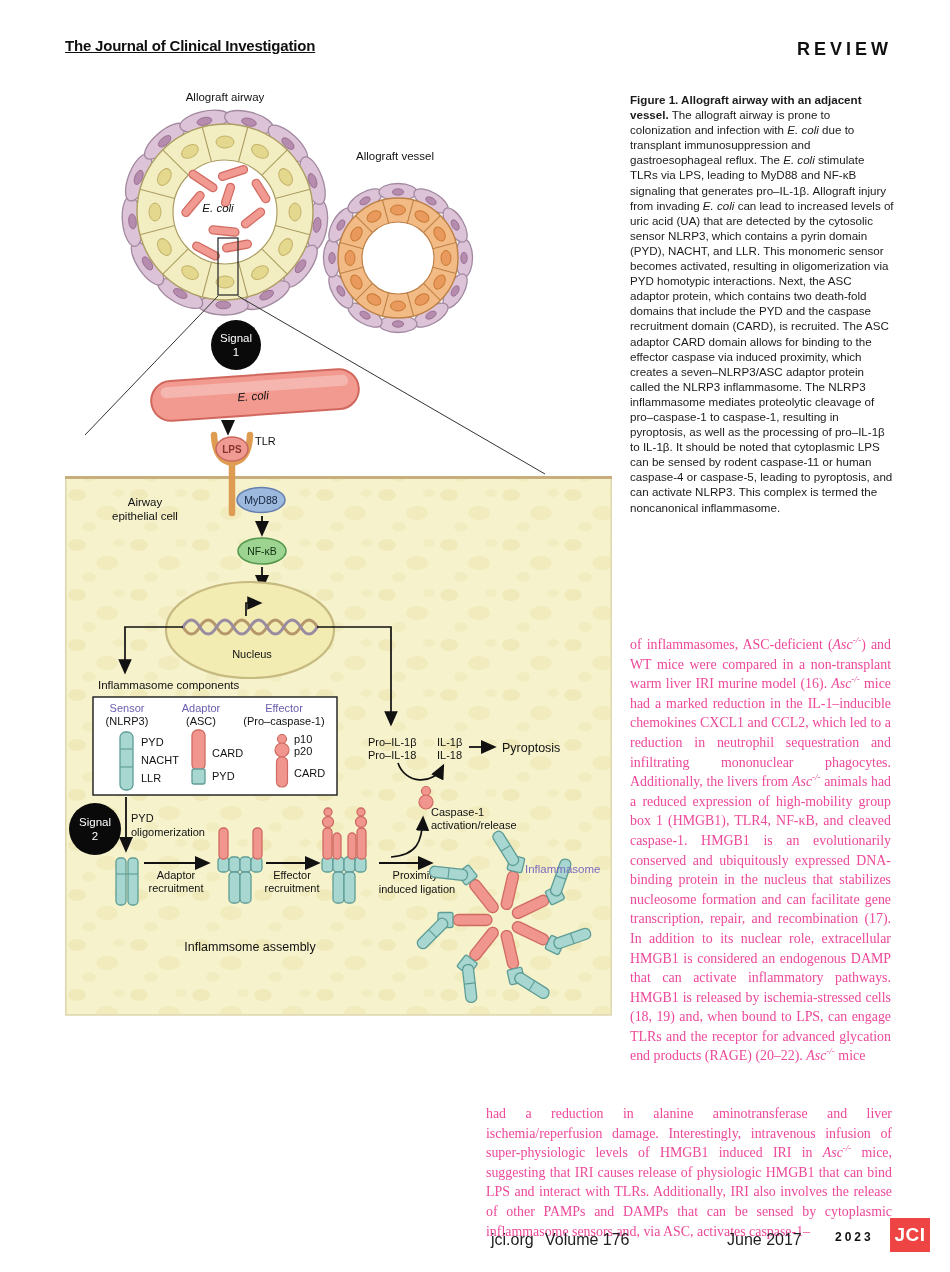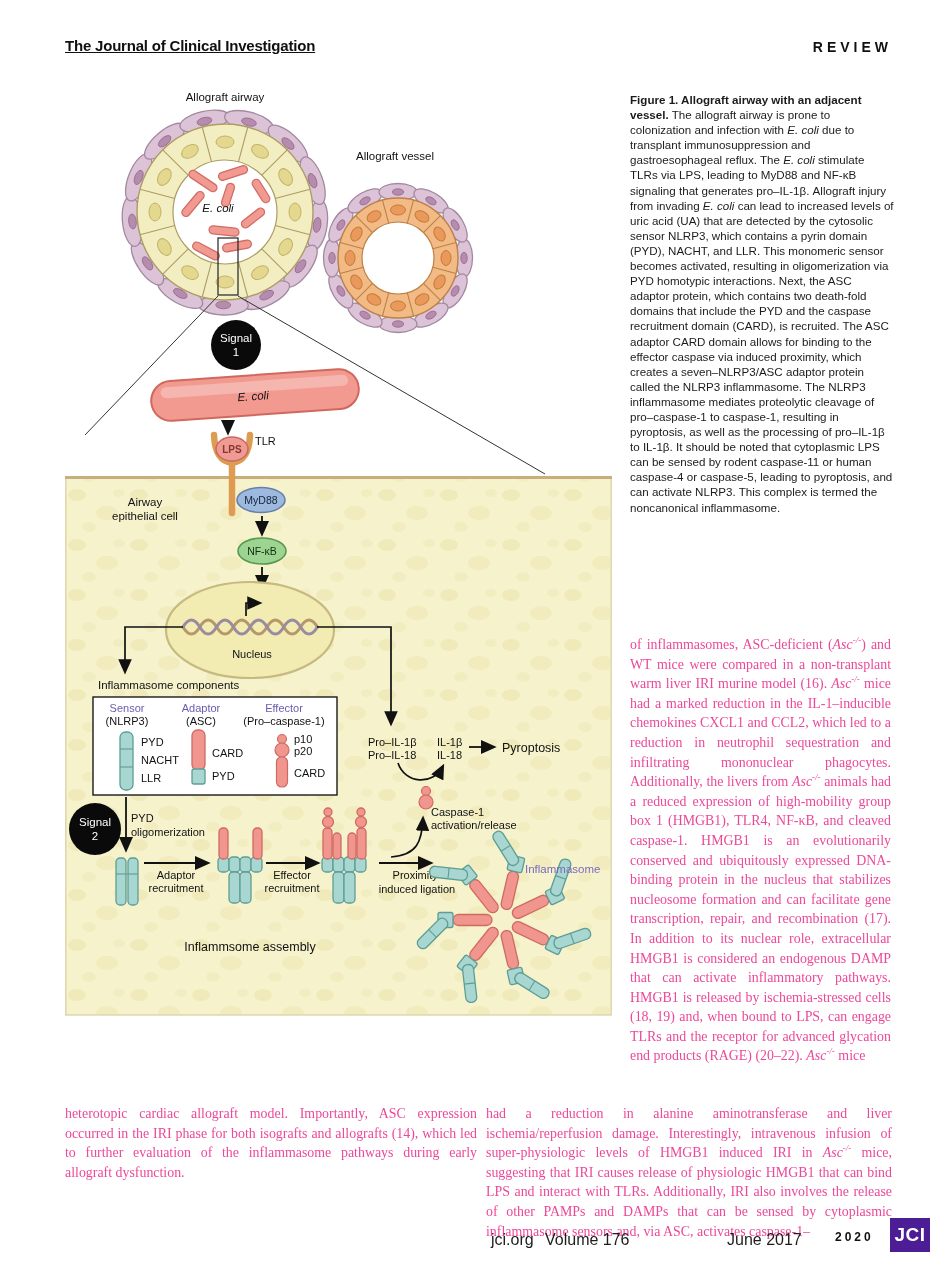--- a/index.html
+++ b/index.html
@@ -1,31 +1,31 @@
 <!DOCTYPE html>
 <html><head>
 <meta charset="utf-8">
 <style>
   html,body{margin:0;padding:0;background:#ffffff;}
   body{width:950px;height:1272px;position:relative;font-family:"Liberation Sans",sans-serif;color:#151515;overflow:hidden;}
   .hdr-journal{position:absolute;left:65px;top:37px;font-size:15px;font-weight:bold;letter-spacing:-.2px;color:#101010;text-decoration:underline;}
-  .hdr-review{position:absolute;top:39px;right:58px;font-size:14px;font-weight:bold;letter-spacing:4px;color:#101010;}
+  .hdr-review{position:absolute;top:39px;right:58px;font-size:18px;font-weight:bold;letter-spacing:4px;color:#101010;}
   .caption{position:absolute;left:630px;top:92px;width:264px;font-size:11.6px;line-height:15.1px;color:#1b1b1b;text-align:left;}
   .caption b{font-weight:bold;}
   .serif{font-family:Liberation Serif, serif;font-size:13.9px;line-height:19.6px;text-align:justify;color:#ec4899;margin-top:35px;}
   .col-right{position:absolute;left:630px;top:600px;width:261px;}
   .col-bl{position:absolute;left:65px;top:1069px;width:412px;}
   .col-br{position:absolute;left:486px;top:1069px;width:406px;}
   .serif p{margin:0;}
   .serif p.indent{text-indent:17px;}
   sup{font-size:9px;line-height:0;}
   .f-item{position:absolute;top:1231px;font-size:16px;color:#1d1d1d;text-align:center;}
   .f-site{left:491px;} .f-vol{left:545px;} .f-num{left:630px;margin-top:48px;} .f-date{left:706px;margin-left:21px;}
   .f-page{position:absolute;top:1230px;left:835px;font-size:12px;font-weight:bold;letter-spacing:3px;color:#101010;}
-  .f-logo{position:absolute;left:890px;top:1218px;width:40px;height:34px;background:#4c1d95;color:#fff;
+  .f-logo{position:absolute;left:890px;top:1218px;width:40px;height:34px;background:#ef4444;color:#fff;
           display:flex;align-items:center;justify-content:center;font-weight:bold;font-size:19px;letter-spacing:.5px;}
   svg text{font-family:"Liberation Sans",sans-serif;}
 </style>
 </head>
 <body>
 
 <div class="hdr-journal">The Journal of Clinical Investigation</div>
 <div class="hdr-review">REVIEW</div>
 
 <svg id="fig" width="547" height="940" viewBox="0 0 547 940" style="position:absolute;left:65px;top:85px;">
@@ -475,24 +475,23 @@
 </svg>
 
 <div class="caption">
   <b>Figure 1. Allograft airway with an adjacent vessel.</b><span><span> The allograft airway is prone to colonization and infection with </span><span style="font-style: italic;">E. coli</span><span> due to transplant immunosuppression and gastroesophageal reflux. The </span><span style="font-style: italic;">E. coli</span><span> stimulate TLRs via LPS, leading to MyD88 and NF-κB signaling that generates pro–IL-1β. Allograft injury from invading </span><span style="font-style: italic;">E. coli</span><span> can lead to increased levels of uric acid (UA) that are detected by the cytosolic sensor NLRP3, which contains a pyrin domain (PYD), NACHT, and LLR. This monomeric sensor becomes activated, resulting in oligomerization via PYD homotypic interactions. Next, the ASC adaptor protein, which contains two death-fold domains that include the PYD and the caspase recruitment domain (CARD), is recruited. The ASC adaptor CARD domain allows for binding to the effector caspase via induced proximity, which creates a seven–NLRP3/ASC adaptor protein called the NLRP3 inflammasome. The NLRP3 inflammasome mediates proteolytic cleavage of pro–caspase-1 to caspase-1, resulting in pyroptosis, as well as the processing of pro–IL-1β to IL-1β. It should be noted that cytoplasmic LPS can be sensed by rodent caspase-11 or human caspase-4 or caspase-5, leading to pyroptosis, and can activate NLRP3. This complex is termed the noncanonical inflammasome.</span></span>
 </div>
 
 <div class="serif col-right">
   <p><span>of inflammasomes, ASC-deficient (</span><span style="font-style: italic;">Asc</span><sup style="font-style: italic;">-/-</sup><span>) and WT mice were compared in a non-transplant warm liver IRI murine model (16). </span><span style="font-style: italic;">Asc</span><sup style="font-style: italic;">-/-</sup><span> mice had a marked reduction in the IL-1–inducible chemokines CXCL1 and CCL2, which led to a reduction in neutrophil sequestration and infiltrating mononuclear phagocytes. Additionally, the livers from </span><span style="font-style: italic;">Asc</span><sup style="font-style: italic;">-/-</sup><span> animals had a reduced expression of high-mobility group box 1 (HMGB1), TLR4, NF-κB, and cleaved caspase-1. HMGB1 is an evolutionarily conserved and ubiquitously expressed DNA-binding protein in the nucleus that stabilizes nucleosome formation and can facilitate gene transcription, repair, and recombination (17). In addition to its nuclear role, extracellular HMGB1 is considered an endogenous DAMP that can activate inflammatory pathways. HMGB1 is released by ischemia-stressed cells (18, 19) and, when bound to LPS, can engage TLRs and the receptor for advanced glycation end products (RAGE) (20–22). </span><span style="font-style: italic;">Asc</span><sup style="font-style: italic;">-/-</sup><span> mice</span></p>
 </div>
 <div class="serif col-bl">
-  <p><span>heterotopic cardiac allograft model. Importantly, ASC expression occurred in the IRI phase for both isografts and allografts (14), which led to further evaluation of the inflammasome pathways during early allograft dysfunction.</span></p>
 </div>
 <div class="serif col-br">
   <p><span>had a reduction in alanine aminotransferase and liver ischemia/reperfusion damage. Interestingly, intravenous infusion of super-physiologic levels of HMGB1 induced IRI in </span><span style="font-style: italic;">Asc</span><sup style="font-style: italic;">-/-</sup><span> mice, suggesting that IRI causes release of physiologic HMGB1 that can bind LPS and interact with TLRs. Additionally, IRI also involves the release of other PAMPs and DAMPs that can be sensed by cytoplasmic inflammasome sensors and, via ASC, activates caspase-1–</span></p>
 </div>
 
 <div class="f-item f-site">jci.org</div>
 <div class="f-item f-vol">Volume 176</div>
 <div class="f-item f-num">Number 6</div>
 <div class="f-item f-date">June 2017</div>
-<div class="f-page">2020</div>
+<div class="f-page">2023</div>
 <div class="f-logo">JCI</div>
 
 </body></html>

